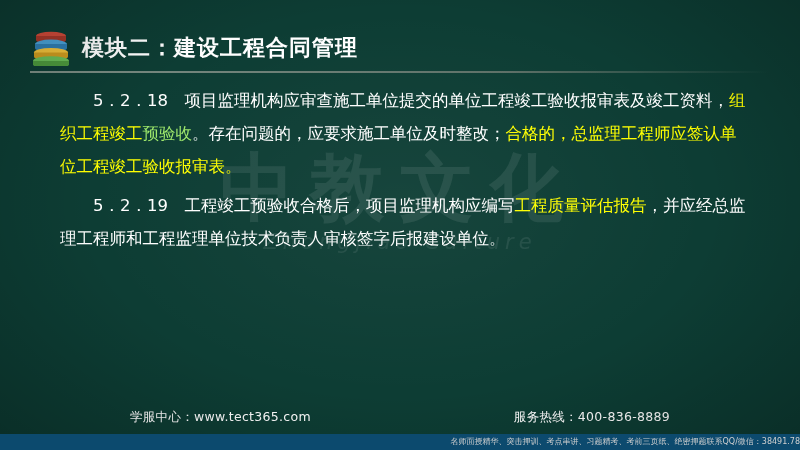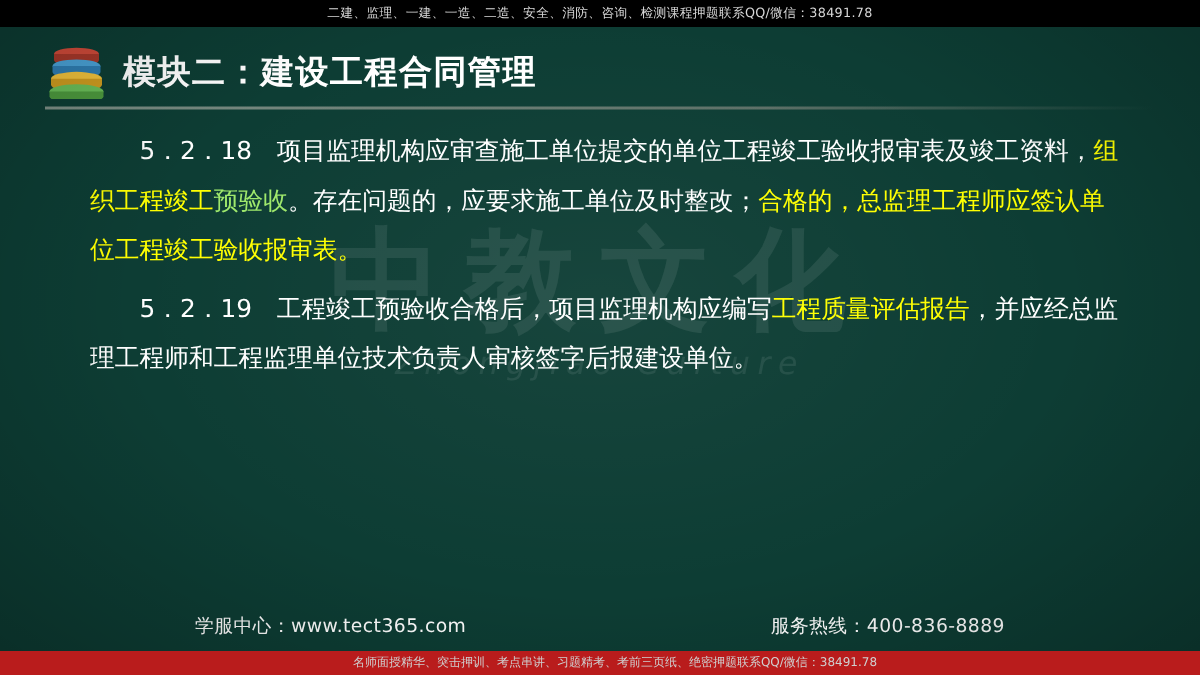--- a/index.html
+++ b/index.html
@@ -38,25 +38,25 @@
     letter-spacing: 0.2px;
     white-space: nowrap;
     z-index: 6;
   }
 
   
   .bottom-strip {
     position: absolute;
     bottom: 0; left: 0; right: 0;
     height: 16px;
-    background: #b91c1c;
+    background: #0c4a6e;
     color: #cfcfcf;
     font-size: 8px;
     line-height: 16px;
-    text-align: center;
+    text-align: right;
     white-space: nowrap;
     z-index: 6;
     padding-left: 20px;
   }
 
   
   .watermark {
     position: absolute;
     left: 0; right: 0;
     top: 150px;
@@ -148,21 +148,20 @@
     color: #ffffff;
     font-size: 12.5px;
     letter-spacing: 0.3px;
   }
 </style>
 </head>
 <body>
 
 <div id="slide">
 
-  <div class="top-strip">二建、监理、一建、一造、二造、安全、消防、咨询、检测课程押题联系QQ/微信：38491.78</div>
 
   <div class="watermark">
     <div class="wm-cn">中教文化</div>
     <div class="wm-en">Zhongjiao Culture</div>
   </div>
 
   <div class="title-row">
     <span class="books-icon">
       <svg width="42" height="36" viewBox="0 0 42 36" xmlns="http://www.w3.org/2000/svg">
         <g>

